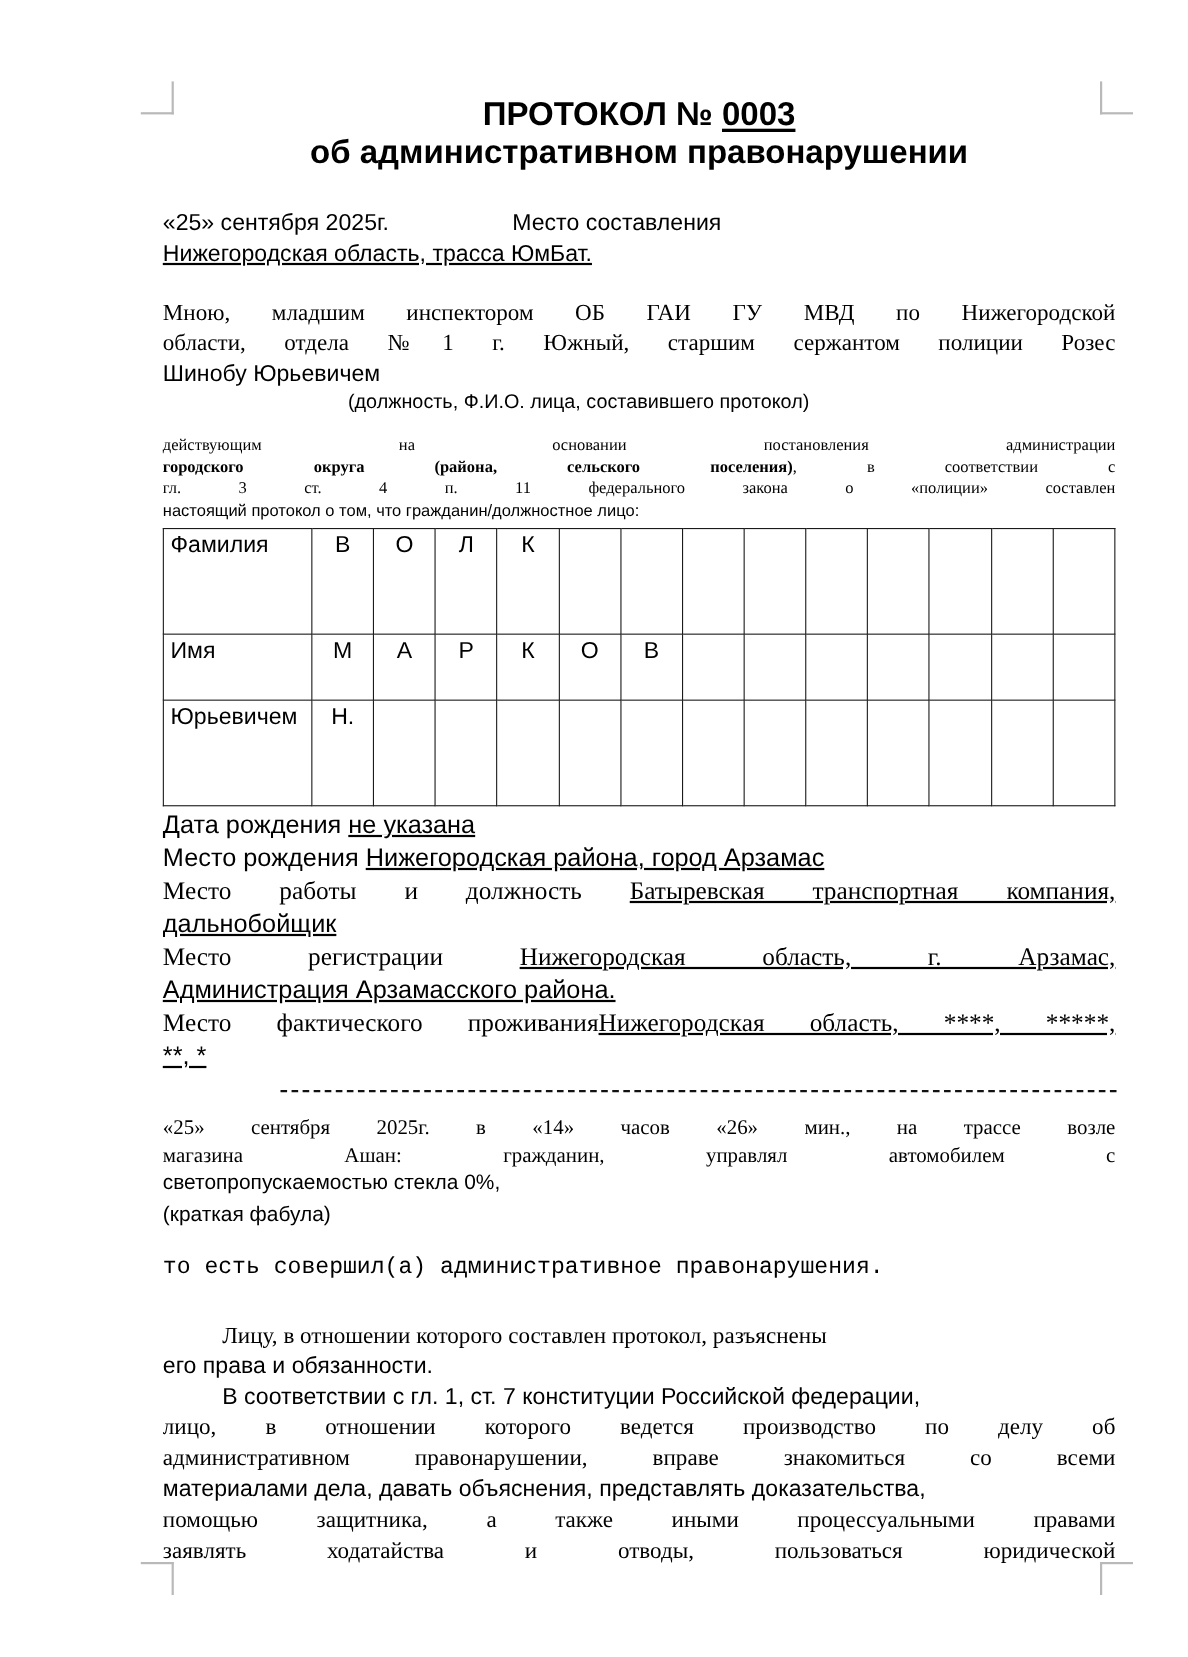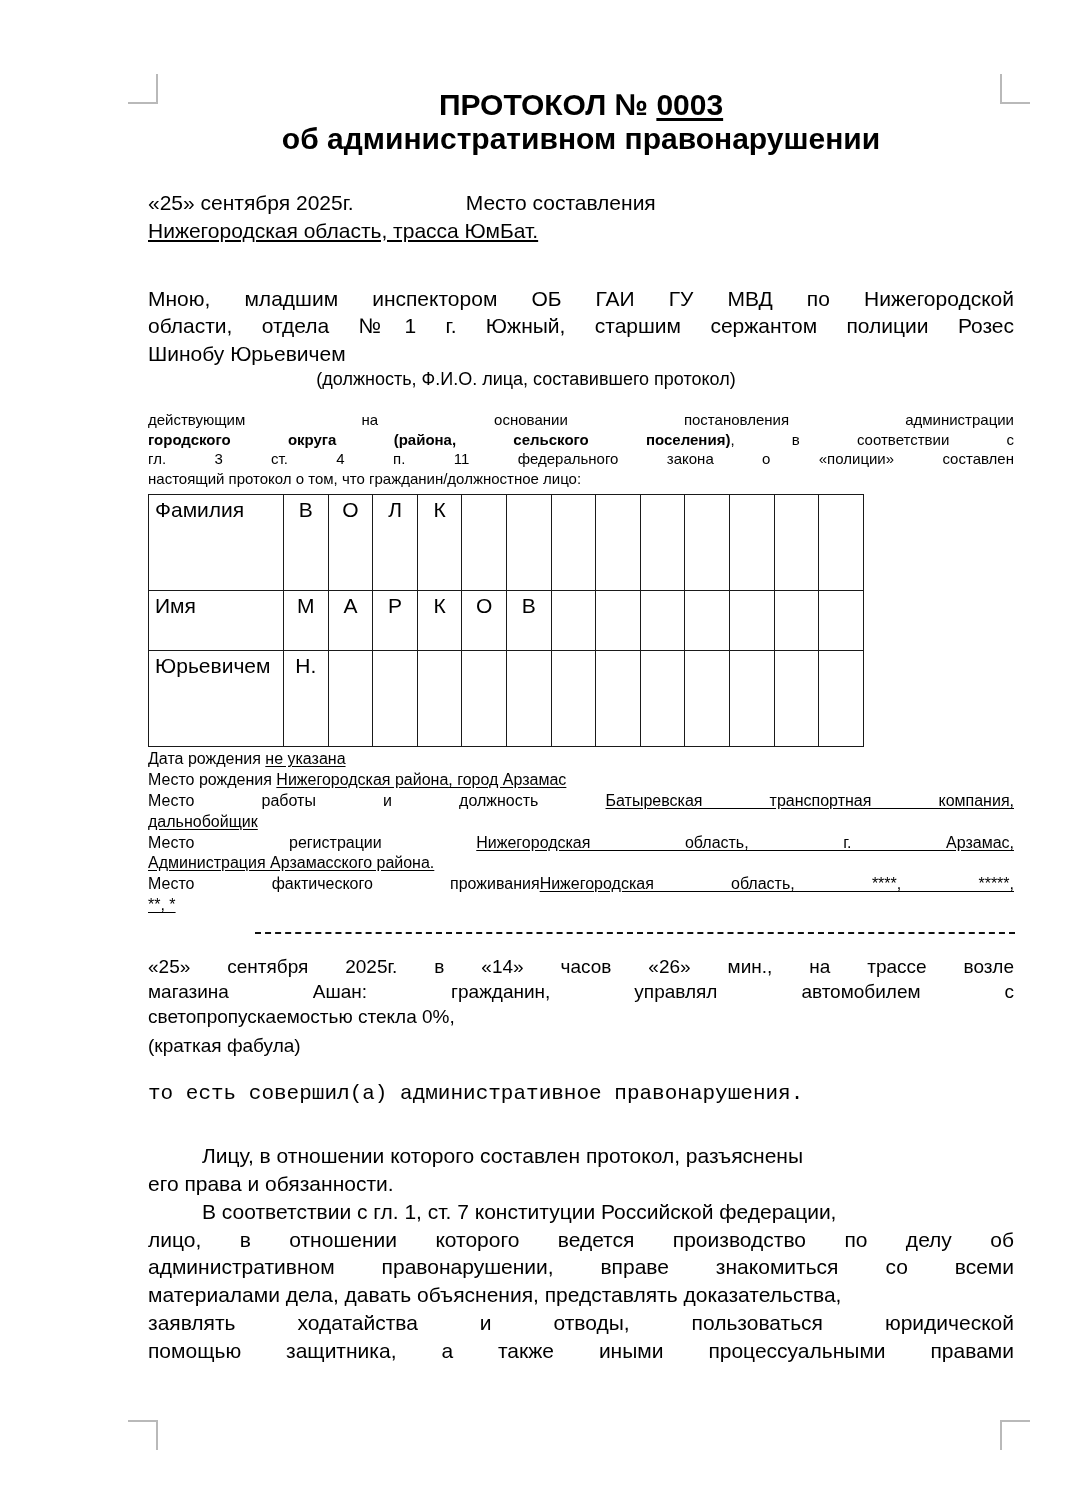--- a/index.html
+++ b/index.html
@@ -67,37 +67,37 @@
   }
   .doc-title .uline { text-decoration: underline; text-underline-offset: 3px; }
   .doc-title-2 {
     text-align: center;
     font-size: 30px;
     font-weight: bold;
     line-height: 1.12;
     margin: 0 0 34px 0;
   }
   .just-all { text-align: justify; text-align-last: justify; }
-  .nowrapline { white-space: nowrap; }
+  .nowrapline { white-space: nowrap; font-family: Liberation Serif, serif; }
 
   .u { text-decoration: underline; text-underline-offset: 2px; }
   .b { font-weight: bold; }
 
   
   .datebar {
     font-size: 21px;
     line-height: 1.32;
     margin: 0;
   }
   .datebar .spacer { display: inline-block; width: 112px; }
 
   .place-line {
     font-size: 21px;
     line-height: 1.32;
-    margin: 0 0 40px 0;
+    margin: 0 0 26px 0;
   }
 
   .officer-block {
     font-size: 21px;
     line-height: 1.32;
     margin: 0;
   }
   .caption {
     font-size: 18px;
     text-align: center;
@@ -109,21 +109,21 @@
 
   .acting-block {
     font-size: 15px;
     line-height: 1.30;
     margin: 20px 0 6px 0;
   }
 
   
   table.nametable {
     border-collapse: collapse;
-    width: 716px;
+    width: 866px;
     table-layout: fixed;
     margin: 0 0 2px 0;
   }
   table.nametable td {
     border: 1.6px solid #1a1a1a;
     height: 48px;
     padding: 3px 0 0 6px;
     font-size: 21px;
     vertical-align: top;
     line-height: 1.18;
@@ -134,21 +134,21 @@
     text-align: left;
   }
   table.nametable td.cell {
     text-align: center;
     padding: 3px 0 0 0;
   }
   tr.tall td { height: 92px; }
   tr.mid  td { height: 56px; }
 
   
-  .fields { font-size: 16px; line-height: 1.30; margin: 0; }
+  .fields { font-size: 23px; line-height: 1.30; margin: 0; }
   .fields .row { margin: 0; }
 
   .dashline {
     margin: 16px 0 0 107px;
     width: 760px;
     border-top: 2px dashed #111111;
     height: 0;
   }
 
   .fabula {
@@ -314,17 +314,17 @@
     </p>
     <p>
       <span>его права и обязанности.</span>
     </p>
     <p>
       <span class="indent"></span><span>В соответствии с гл. 1, ст. 7 конституции Российской федерации,</span>
     </p>
     <p class="just-all nowrapline">лицо, в отношении которого ведется производство по делу об</p>
     <p class="just-all nowrapline">административном правонарушении, вправе знакомиться со всеми</p>
     <p>материалами дела, давать объяснения, представлять доказательства,</p>
+    <p class="just-all nowrapline">помощью защитника, а также иными процессуальными правами</p>
     <p class="just-all nowrapline">заявлять ходатайства и отводы, пользоваться юридической</p>
-    <p class="just-all nowrapline">помощью защитника, а также иными процессуальными правами</p>
   </div>
 
 </div>
 
 </body></html>

